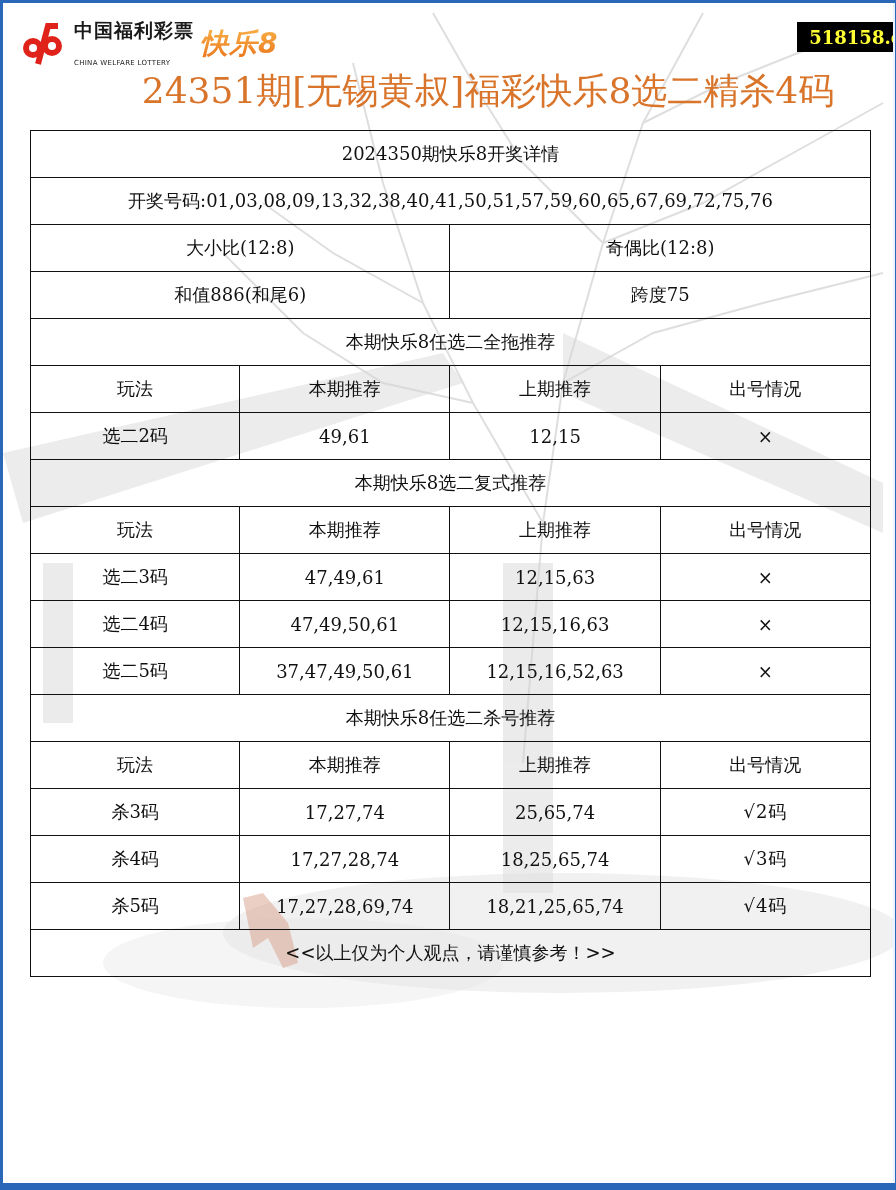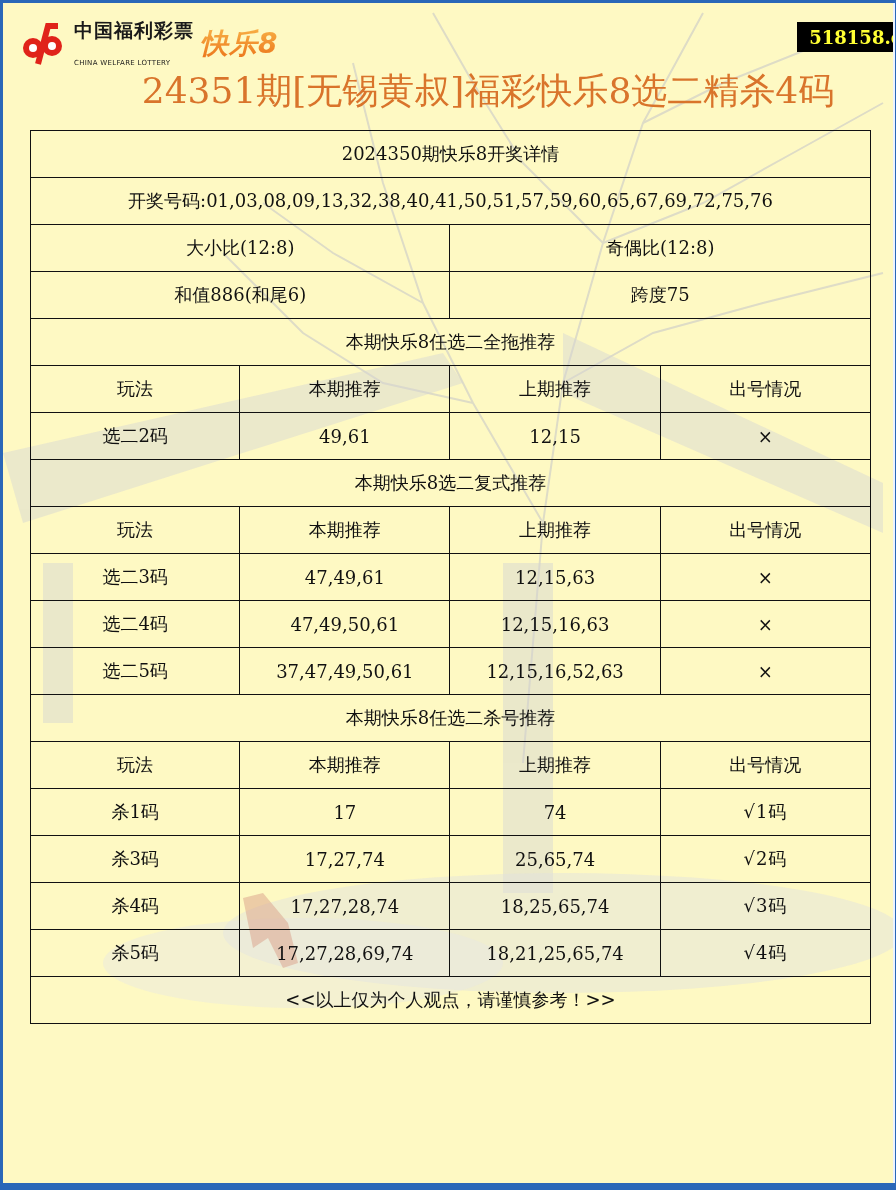--- a/index.html
+++ b/index.html
@@ -3,21 +3,21 @@
   <meta charset="utf-8">
   <style>
     html, body { margin: 0; padding: 0; }
     body {
       width: 896px; height: 1190px; position: relative; overflow: hidden;
       background: #2a67b8;
       font-family: "DejaVu Serif", "Liberation Serif", serif;
     }
     .frame {
       position: absolute; left: 3px; top: 3px; width: 890px; height: 1180px;
-      background: #fef9c3;
+      background: #ffffff;
       border-right: 2px solid #eaf3ff;
       overflow: hidden;
     }
     .bg-art {
       position: absolute; left: 0; top: 0; width: 100%; height: 100%;
       pointer-events: none;
     }
     .logo {
       position: absolute; left: 15px; top: 19px; height: 44px;
       display: flex; align-items: center;
@@ -171,26 +171,20 @@
       <tr>
         <td colspan="4">本期快乐8任选二杀号推荐</td>
       </tr>
       <tr>
         <td>玩法</td>
         <td>本期推荐</td>
         <td>上期推荐</td>
         <td>出号情况</td>
       </tr>
       <tr>
-        <td>杀1码</td>
-        <td>17</td>
-        <td>74</td>
-        <td class="hit">√1码</td>
-      </tr>
-      <tr>
         <td>杀3码</td>
         <td>17,27,74</td>
         <td>25,65,74</td>
         <td class="hit">√2码</td>
       </tr>
       <tr>
         <td>杀4码</td>
         <td>17,27,28,74</td>
         <td>18,25,65,74</td>
         <td class="hit">√3码</td>

